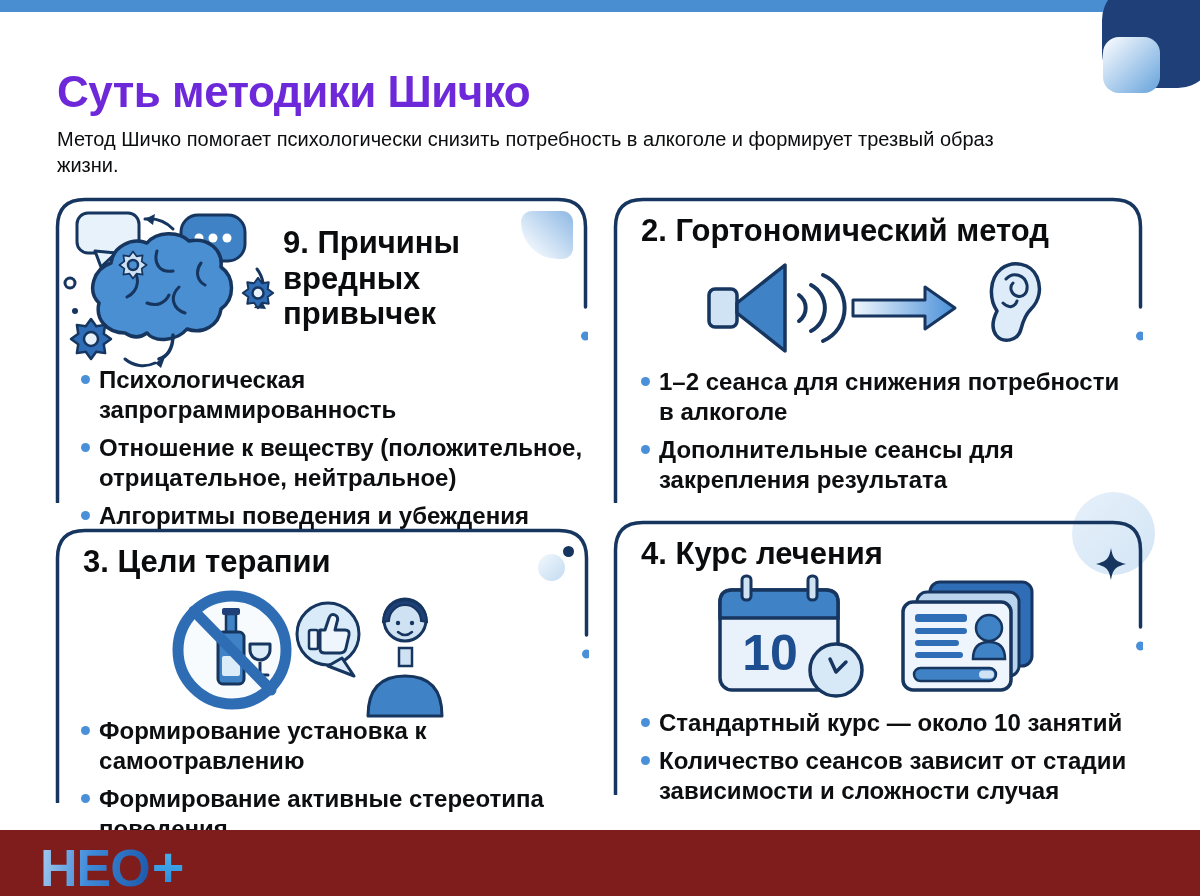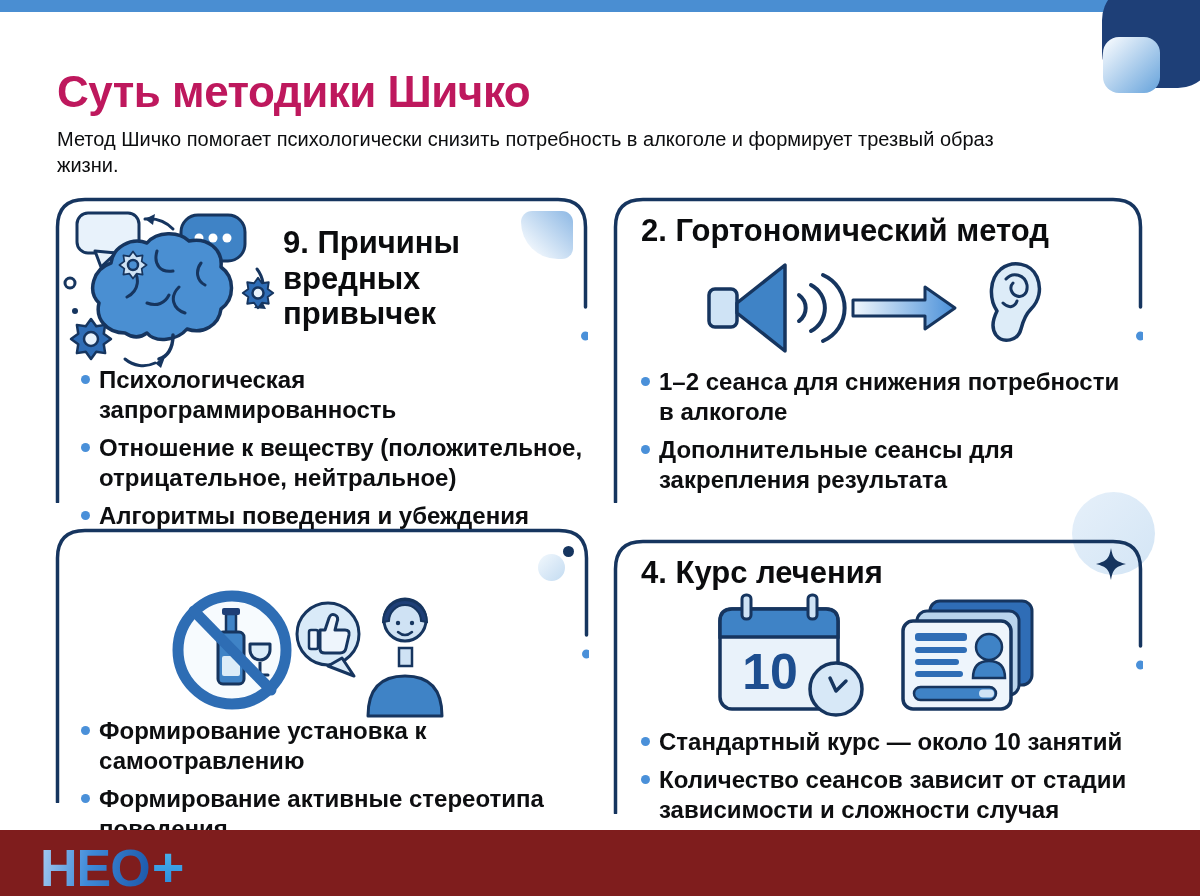--- a/index.html
+++ b/index.html
@@ -9,29 +9,29 @@
     font-family:"Liberation Sans", sans-serif;
     -webkit-font-smoothing:antialiased;
   }
   
   .top-strip{position:absolute;left:0;top:0;width:1200px;height:12px;background:#4a8ed2;}
   .corner-blob{position:absolute;top:-16px;right:-14px;width:112px;height:104px;
     background:#1e3f77;border-radius:36px;}
   .corner-square{position:absolute;left:1103px;top:37px;width:57px;height:56px;
     border-radius:16px;background:linear-gradient(135deg,#eef5fc 10%,#6da7dd 95%);}
   .page-title{position:absolute;left:57px;top:38px;font-size:44px;font-weight:800;
-    color:#be185d;letter-spacing:-.5px;}
+    color:#6d28d9;letter-spacing:-.5px;}
   .page-subtitle{position:absolute;left:57px;top:106px;width:990px;font-size:20px;
     line-height:1.3;color:#0c0d0f;font-weight:500;}
   
   .card{position:absolute;}
   .card-1{left:55px;top:197px;width:533px;height:306px;}
   .card-2{left:613px;top:197px;width:530px;height:306px;text-decoration:underline;}
   .card-3{left:55px;top:528px;width:534px;height:275px;}
-  .card-4{left:613px;top:539px;width:530px;height:275px;padding-left:13px;}
+  .card-4{left:613px;top:520px;width:530px;height:275px;padding-left:13px;}
   .card-border{position:absolute;left:0;top:0;z-index:2;pointer-events:none;}
   .card-title{position:absolute;margin:0;font-size:31px;font-weight:800;color:#0b0c0e;
     line-height:1.15;z-index:3;}
   .card-2 .card-title,.card-3 .card-title,.card-4 .card-title{left:28px;top:16px;}
   .card-1 .card-title{left:228px;top:28px;width:240px;}
   .card-icon{position:absolute;z-index:3;}
   .card-1 .card-icon{left:6px;top:10px;}
   .card-2 .card-icon{left:88px;top:54px;}
   .card-3 .card-icon{left:115px;top:46px;}
   .card-4 .card-icon{left:85px;top:46px;}
@@ -174,20 +174,21 @@
         <span class="b-text">Дополнительные сеансы для закрепления результата</span>
       </li>
   </ul>
 </section>
 
 <section class="card card-3">
   <svg class="card-border" width="534" height="275">
     <path d="M2.5,274 L2.5,30 Q2.5,2.5 30,2.5 L504,2.5 Q531.5,2.5 531.5,30 L531.5,107" fill="none" stroke="#16355f" stroke-width="3.5" stroke-linecap="round"></path>
     <circle cx="531.5" cy="126" r="4.5" fill="#4a90d9"></circle>
   </svg>
+  <h2 class="card-title">3. Цели терапии</h2>
   <div class="card-icon">
     <svg width="300" height="145" viewBox="0 0 300 145">
 
       <circle cx="62" cy="76" r="54" fill="#f7fbfe" stroke="#2e6db4" stroke-width="11"></circle>
       <rect x="56" y="40" width="10" height="20" fill="#3f83c6" stroke="#16355f" stroke-width="2.5"></rect>
       <rect x="52" y="34" width="18" height="7" rx="2" fill="#1e3f77"></rect>
       <rect x="48" y="58" width="26" height="52" rx="5" fill="#3f83c6" stroke="#16355f" stroke-width="3"></rect>
       <rect x="52" y="82" width="18" height="20" rx="2" fill="#dcecf8"></rect>
       <path d="M80,70 h20 v6 a10,10 0 0 1 -20,0 z" fill="#dcecf8" stroke="#16355f" stroke-width="3" stroke-linejoin="round"></path>
       <line x1="90" y1="88" x2="90" y2="100" stroke="#16355f" stroke-width="3"></line>

